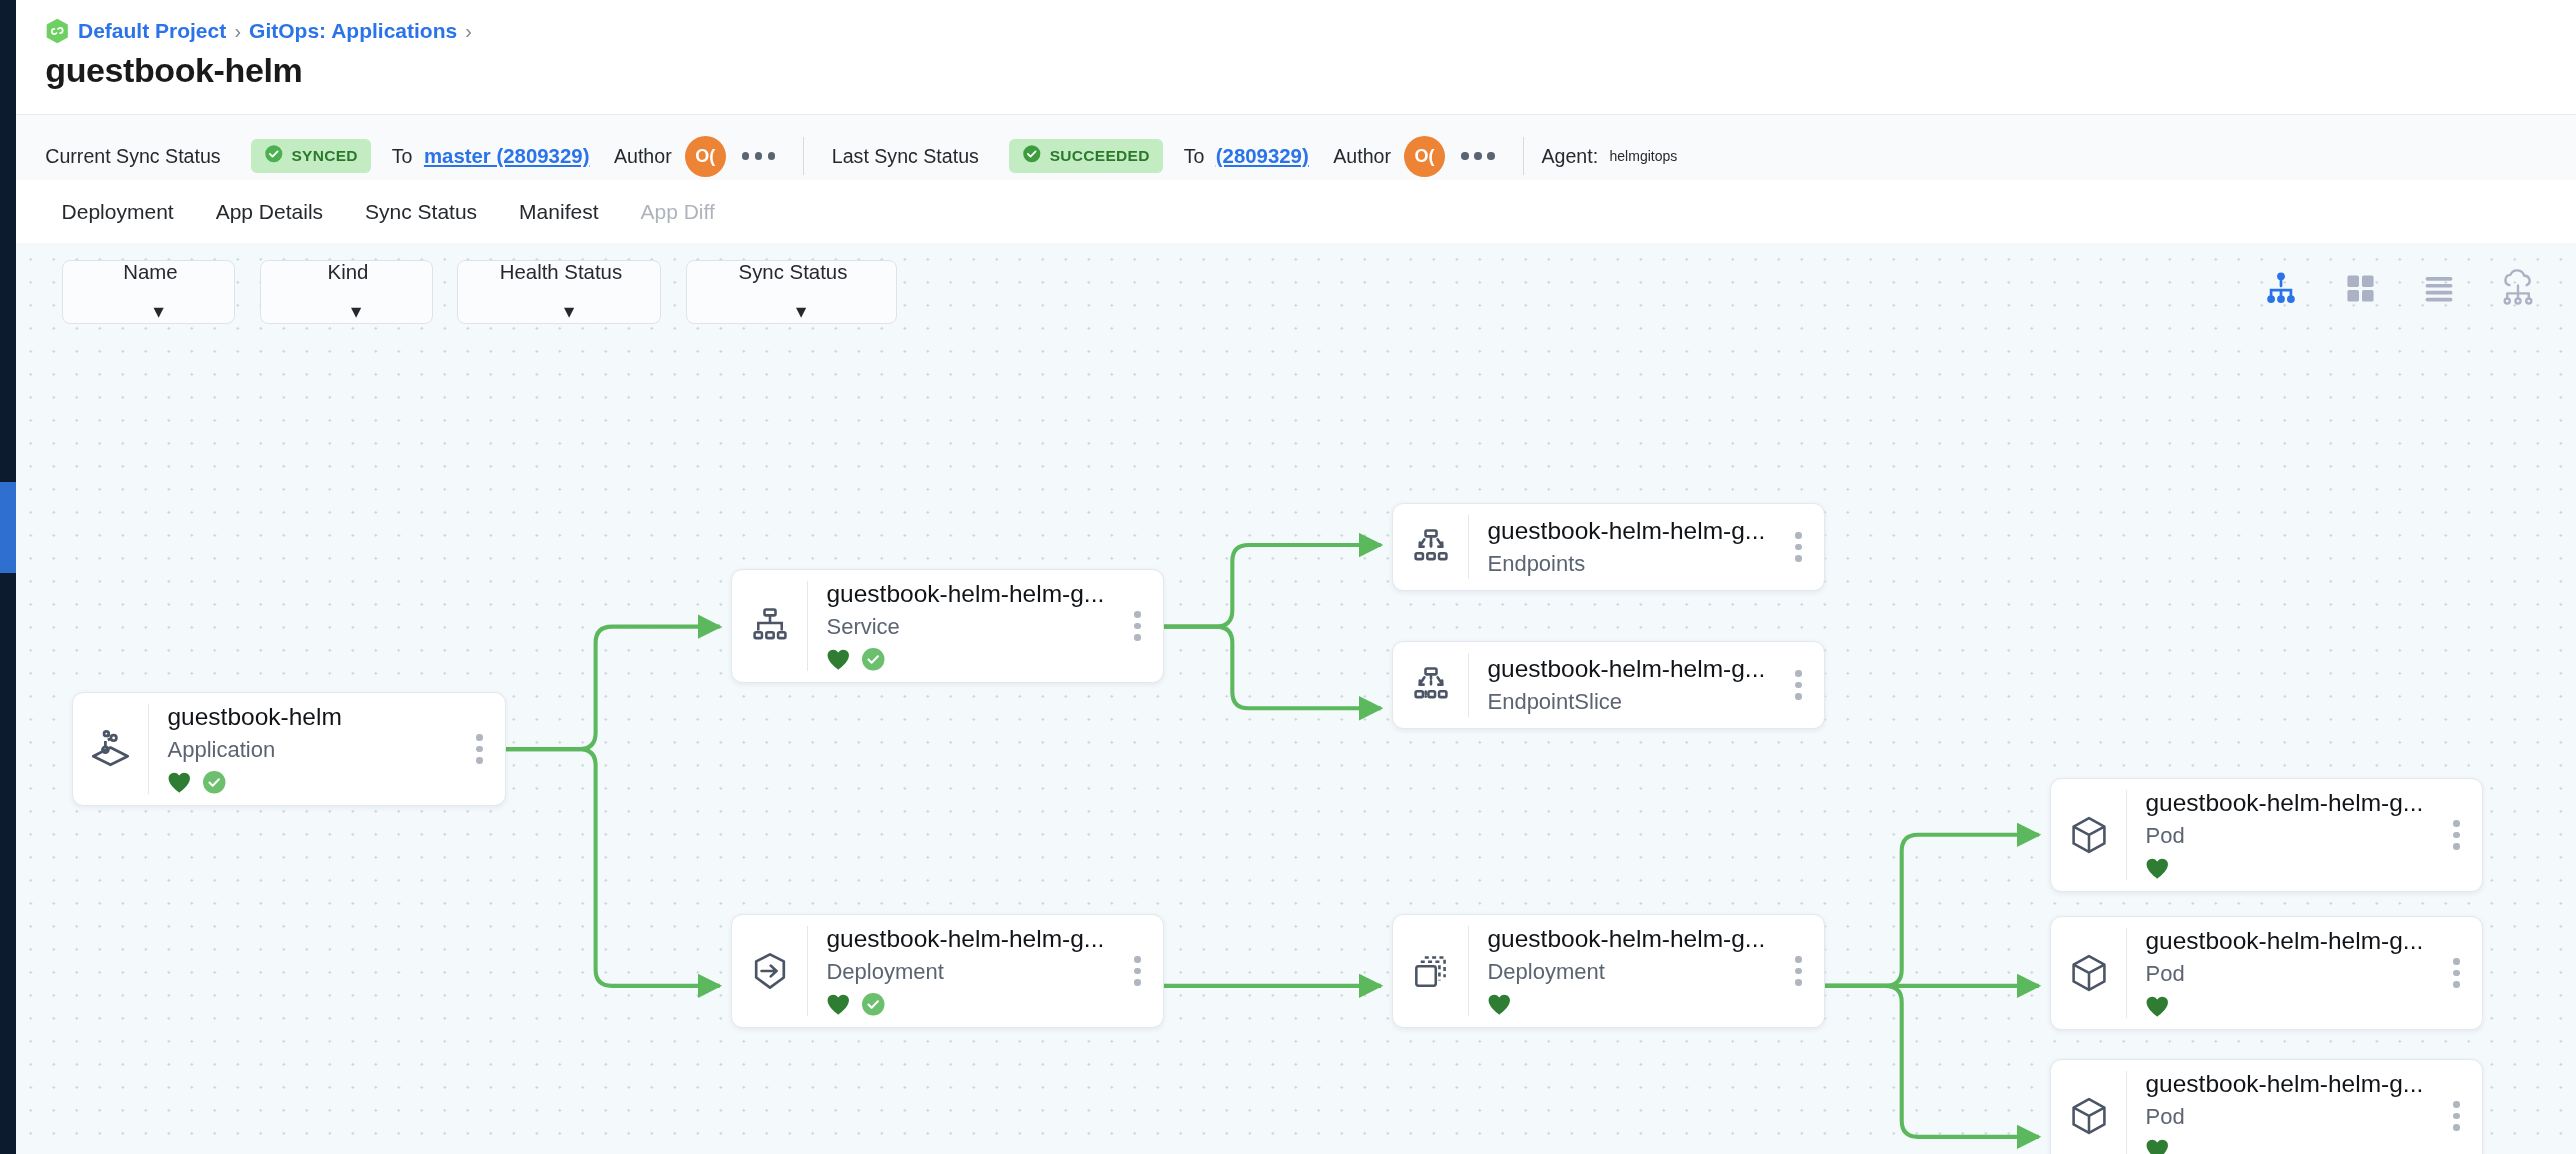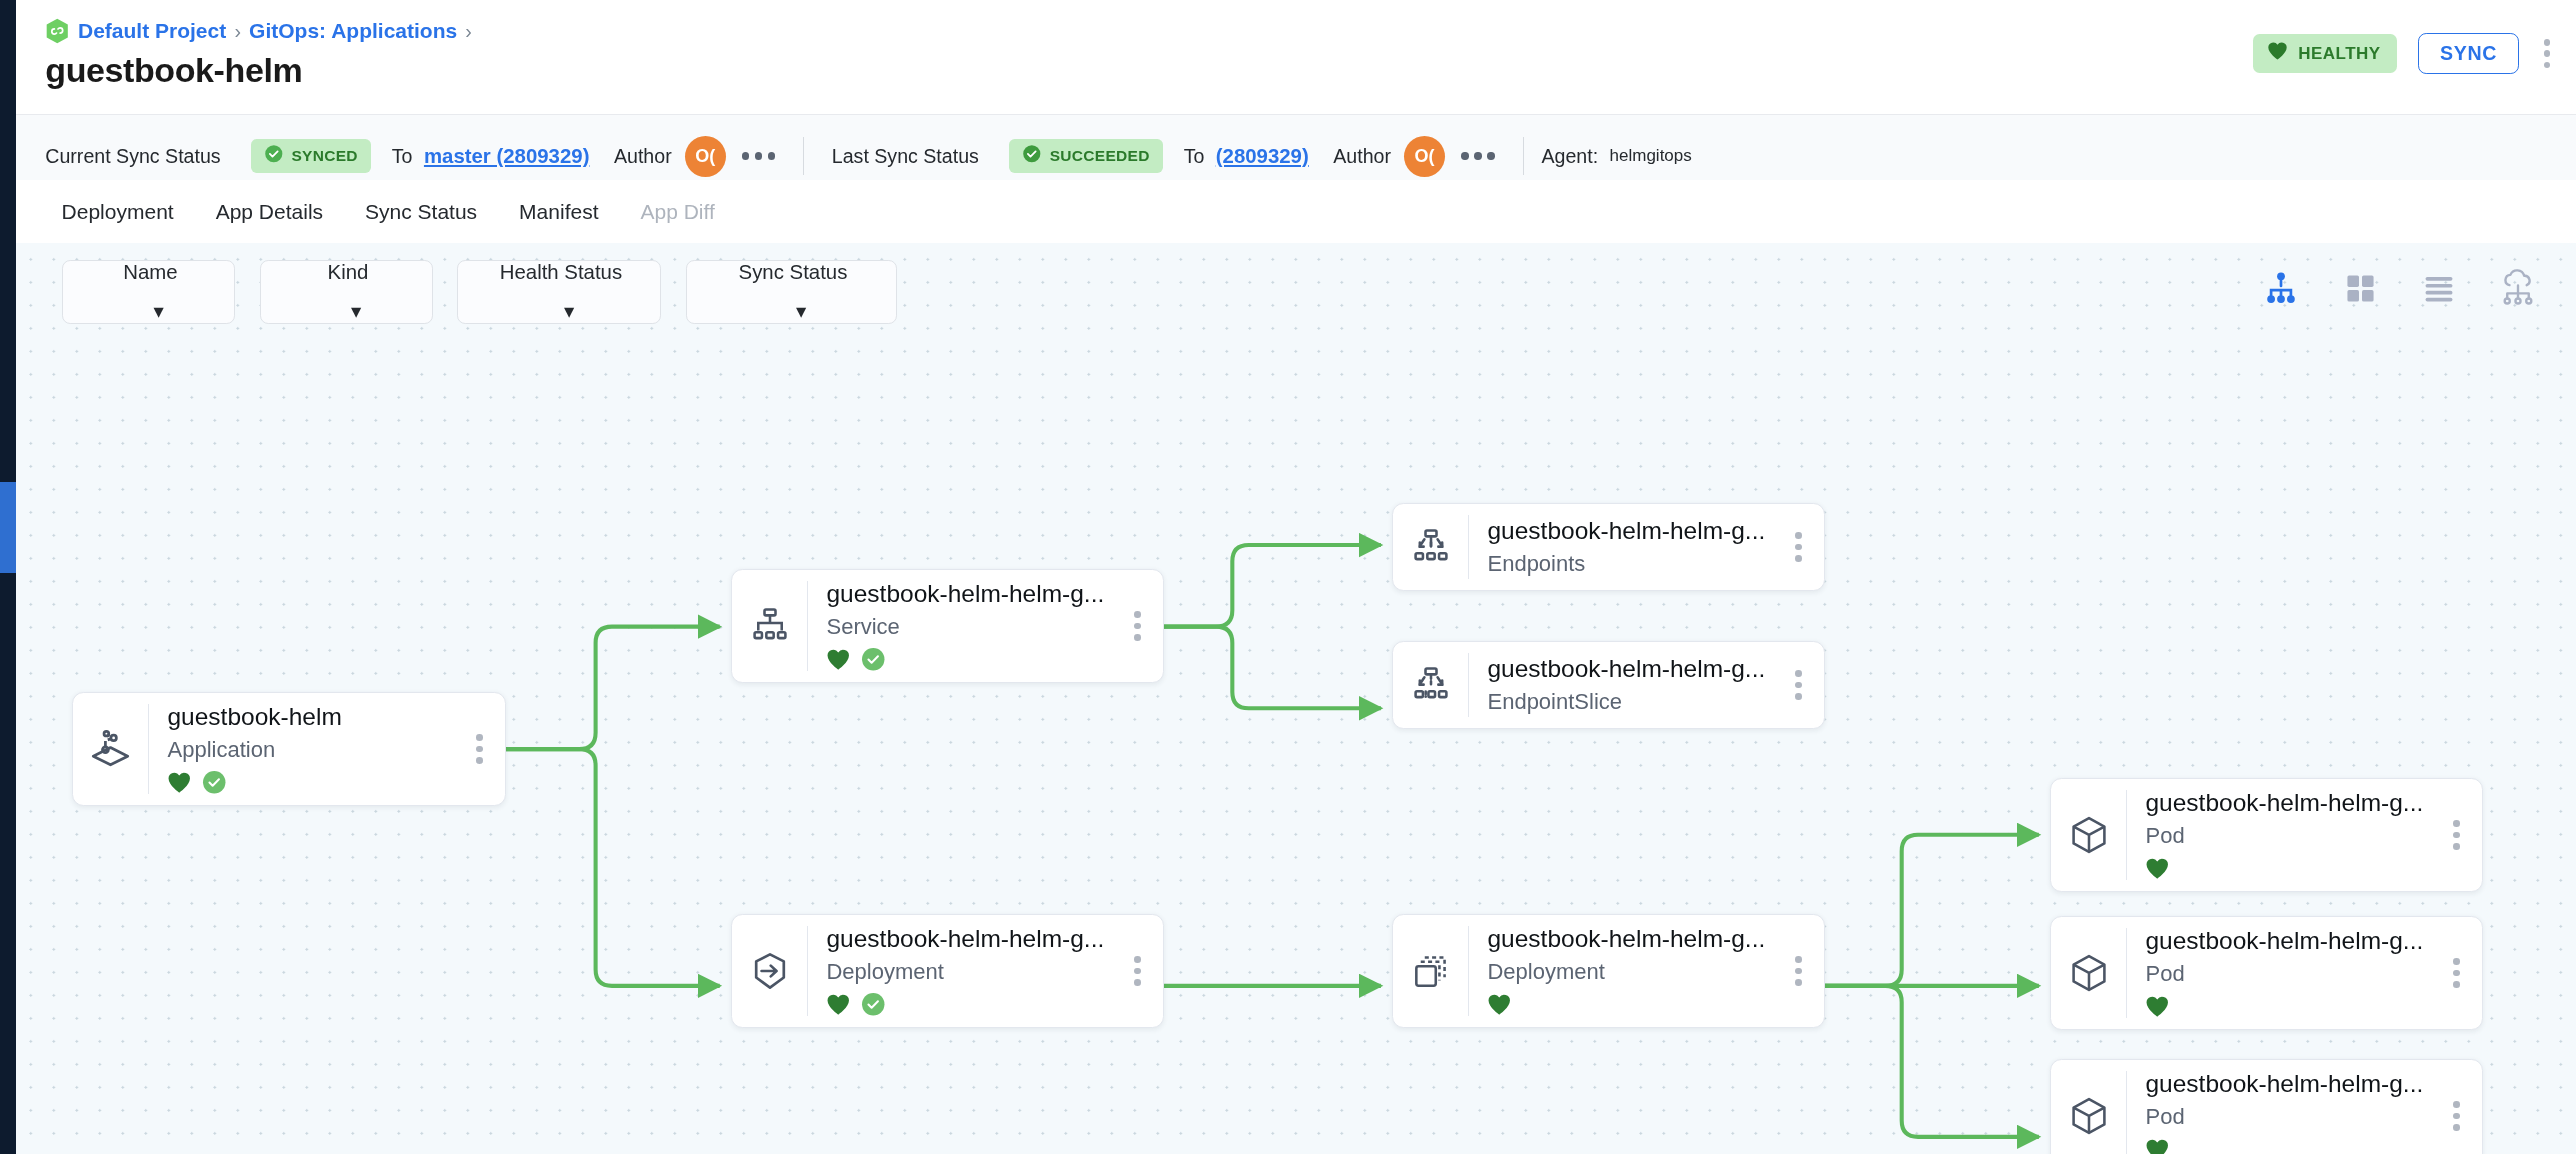--- a/index.html
+++ b/index.html
@@ -80,21 +80,21 @@
   .avatar {
     width: 41px; height: 41px; border-radius: 50%; background: #ed8335;
     color: #fff; font-size: 18px; font-weight: bold;
     display:flex; align-items:center; justify-content:center;
     margin-left: 13px; overflow: hidden;
   }
   .kebab-h { display:flex; gap: 5.7px; margin-left: 16.3px; cursor:pointer; }
   .kebab-h i { width: 7.3px; height: 7.3px; border-radius: 50%; background: #5b6472; display:block; }
   .sb-divider { width: 0.8px; height: 38px; background: #d7dbe0; margin-left: 28px; margin-right: 8.2px; }
   .sb-agent { font-size: 19.6px; color: #25292e; margin-left: 10px; }
-  .sb-agentval { font-size: 17px; color: #25292e; margin-left: 11.4px; }
+  .sb-agentval { font-size: 14px; color: #25292e; margin-left: 11.4px; }
 
   
   .tabs {
     position: absolute; left: 16.3px; top: 180px; width: 2560px; height: 64px;
     background: #ffffff; border-bottom: 0.8px solid #e4e7eb;
     display: flex; align-items: center; padding-left: 29px; gap: 0;
   }
   .tab {
     position: relative; height: 64px; display:flex; align-items:center;
     padding: 0 21px; font-size: 21px; color: #25292e; cursor: pointer; white-space: nowrap;
@@ -175,36 +175,20 @@
         </svg>
       </span>
       <a class="crumb-link" href="#">Default Project</a>
       <span class="crumb-sep">›</span>
       <a class="crumb-link" href="#">GitOps: Applications</a>
       <span class="crumb-sep">›</span>
     </div>
 
     <div class="page-title">guestbook-helm</div>
 
-    <div class="header-right">
-      <div class="health-pill">
-        <span class="heart">
-          <svg width="21" height="19.6" viewBox="0 0 24 22">
-              <path d="M12 21S1.5 13.8 1.5 7.2A5.7 5.7 0 0 1 12 4.1 5.7 5.7 0 0 1 22.5 7.2C22.5 13.8 12 21 12 21z" fill="#2b7a2b"></path>
-            </svg>
-        </span>
-        <span>HEALTHY</span>
-      </div>
-      <button class="sync-btn">SYNC</button>
-      <div class="kebab-v">
-          <i></i>
-          <i></i>
-          <i></i>
-        </div>
-    </div>
   </div>
 
   <div class="statusbar">
     <span class="sb-label">Current Sync Status</span>
     <span class="sb-pill">
       <span>
         <svg width="19.6" height="19.6" viewBox="0 0 24 24">
             <circle cx="12" cy="12" r="10.5" fill="#4caf50"></circle>
             <path d="M7.2 12.2l3.2 3.2 6.3-6.4" fill="none" stroke="#fff" stroke-width="2.2" stroke-linecap="round" stroke-linejoin="round"></path>
           </svg>

